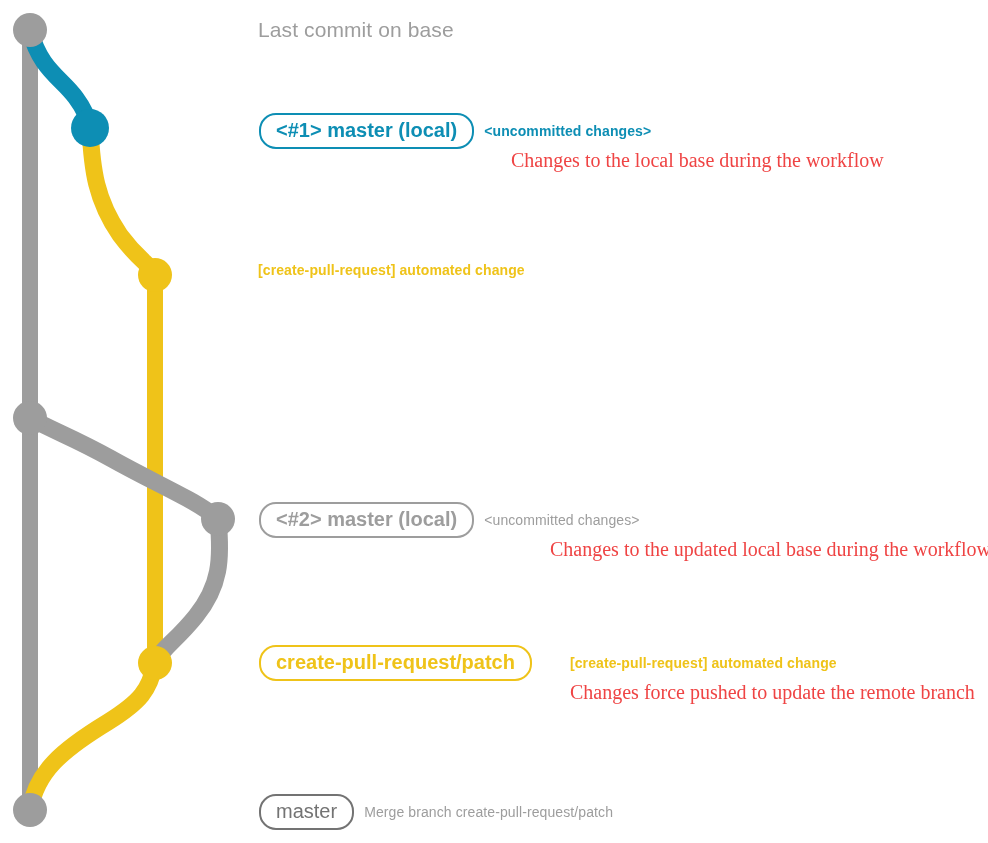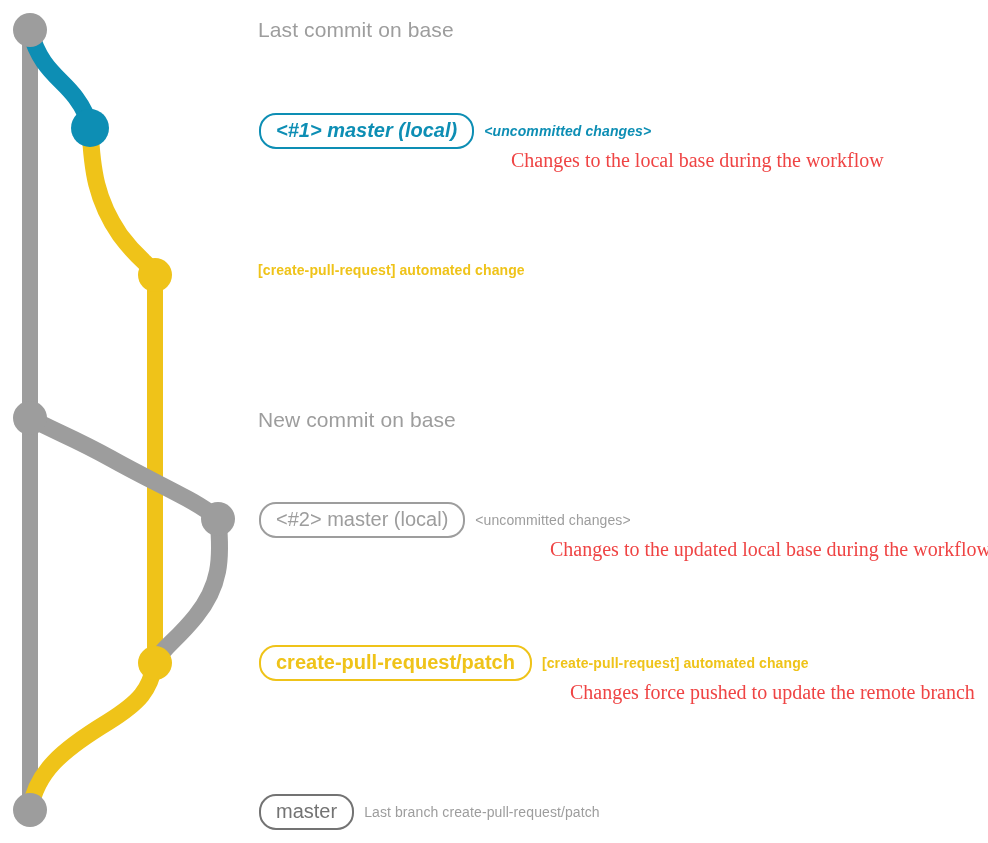--- a/index.html
+++ b/index.html
@@ -102,42 +102,41 @@
   <circle cx="30" cy="418" r="17" fill="#9d9d9d"></circle>
   <circle cx="218" cy="519" r="17" fill="#9d9d9d"></circle>
   <circle cx="155" cy="663" r="17" fill="#efc319"></circle>
   <circle cx="30" cy="810" r="17" fill="#9d9d9d"></circle>
 </svg>
 
 <div class="label-layer">
 
   <div class="heading-row" style="left:258px; top:18px; color:#9d9d9d;">Last commit on base</div>
 
-  <div class="commit-row" style="left:259px; top:113px;font-style:italic;">
+  <div class="commit-row" style="left:259px; top:113px;">
     <span class="badge" style="color:#0d8eb4;">&lt;#1&gt; master (local)</span>
     <span class="commit-msg bold" style="color:#0d8eb4;">&lt;uncommitted changes&gt;</span>
   </div>
   <div class="desc" style="left:511px; top:149px;">Changes to the local base during the workflow</div>
 
   <div class="commit-row" style="left:258px; top:262px;">
     <span class="commit-msg bold" style="color:#efc319; margin-left:0;">[create-pull-request] automated change</span>
   </div>
 
-  <div class="heading-row" style="left:258px; top:408px; color:#9d9d9d;">New commit on base</div>
 
   <div class="commit-row" style="left:259px; top:502px;">
-    <span class="badge weight-normal" style="color:#9d9d9d;">&lt;#2&gt; master (local)</span>
+    <span class="badge weight-normal" style="color:#9d9d9d;font-weight:bold;">&lt;#2&gt; master (local)</span>
     <span class="commit-msg" style="color:#9d9d9d;">&lt;uncommitted changes&gt;</span>
   </div>
   <div class="desc" style="left:511px; top:538px;margin-left:39px;">Changes to the updated local base during the workflow</div>
 
-  <div class="commit-row" style="left:259px; top:645px;">
+  <div class="commit-row" style="left:259px; top:645px;gap:28px;">
     <span class="badge" style="color:#efc319;">create-pull-request/patch</span>
     <span class="commit-msg bold" style="color:#efc319;">[create-pull-request] automated change</span>
   </div>
   <div class="desc" style="left:570px; top:681px;">Changes force pushed to update the remote branch</div>
 
   <div class="commit-row" style="left:259px; top:794px;">
     <span class="badge weight-normal" style="color:#737373;">master</span>
-    <span class="commit-msg" style="color:#9d9d9d;">Last branch create-pull-request/patch</span>
+    <span class="commit-msg" style="color:#9d9d9d;">Merge branch create-pull-request/patch</span>
   </div>
 
 </div>
 
 </body></html>

